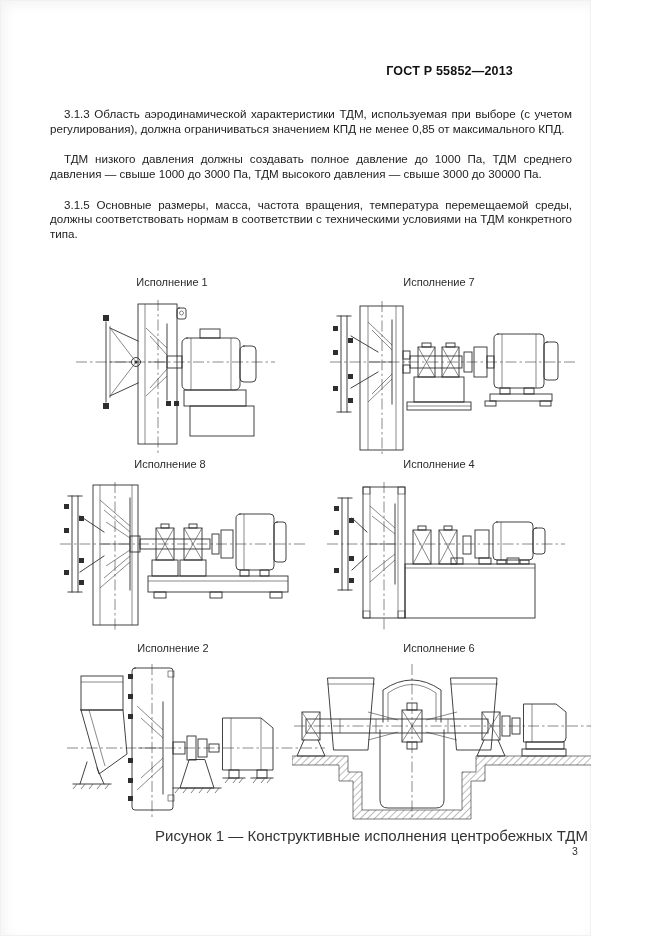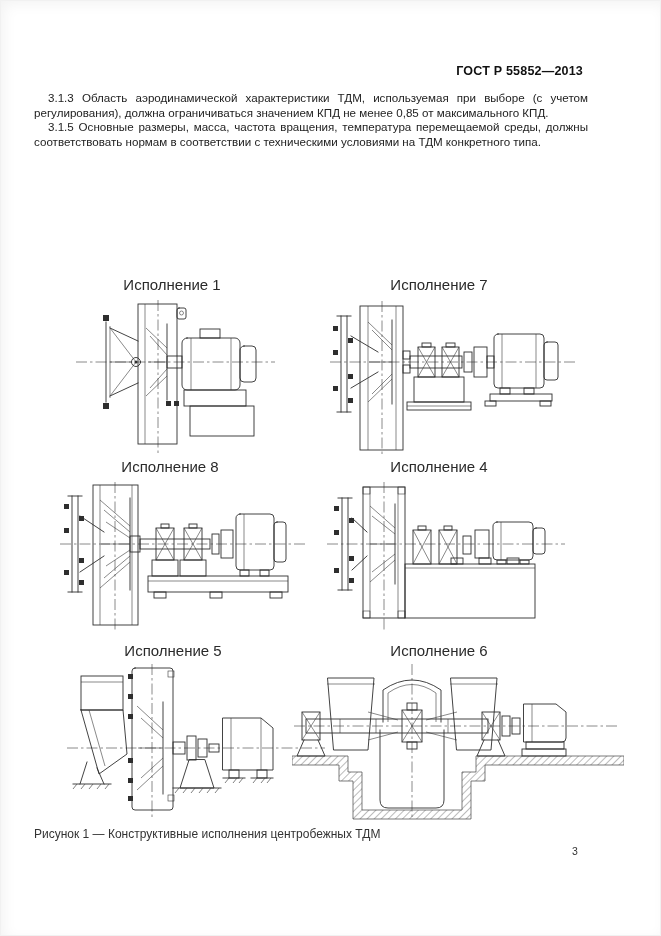--- a/index.html
+++ b/index.html
@@ -1,62 +1,63 @@
 <!DOCTYPE html>
 <html><head>
 <meta charset="utf-8">
 <style>
   html,body {margin:0; padding:0; background:#ffffff;}
   .page {
-    position:relative; width:661px; height:936px; background:#fff;
+    position:relative; width:591px; height:936px; background:#fff;
     font-family:"Liberation Sans", sans-serif; color:#1c1c1c; overflow:hidden;
     box-shadow: inset 0 0 0 1px #f1f1f1, inset 4px 4px 14px rgba(0,0,0,0.05);
   }
   .header {
     position:absolute; top:64px; left:36px; right:78px; text-align:right;
     font-size:12.5px; font-weight:bold; letter-spacing:.2px; color:#111;
   }
   .textblock {position:absolute; top:91px; left:34px; width:554px;}
   .textblock p {
-    margin:0; font-size:11.6px; line-height:14.65px;
+    margin:16px; font-size:11.6px; line-height:14.65px;
     text-align:justify; text-indent:14px; color:#222;
   }
   .fig-label {
     position:absolute; width:140px; text-align:center;
-    font-size:15px; color:#2a2a2a; white-space:nowrap;
+    font-size:11px; color:#2a2a2a; white-space:nowrap;
   }
   .caption {
-    position:absolute; top:827px; left:34px; width:554px; text-align:left;
-    font-size:12px; color:#333;
+    position:absolute; top:827px; left:34px; width:554px; text-align:right;
+    font-size:15px; color:#333;
   }
   .pagenum {position:absolute; top:845px; left:572px; font-size:10.5px; color:#333;}
   svg.fig {position:absolute;}
   .ln {stroke:#2e2e2e; stroke-width:0.9; fill:none; stroke-linecap:square; stroke-linejoin:miter;}
   .ln2 {stroke:#3a3a3a; stroke-width:0.6; fill:none;}
   .cl {stroke:#4a4a4a; stroke-width:0.65; fill:none; stroke-dasharray:11 3 2.5 3;}
   .fl {fill:#2e2e2e; stroke:none;}
   .ht {stroke:#4a4a4a; stroke-width:0.7; fill:none;}
 </style>
 </head>
 <body>
 
 <div class="page">
 
   <div class="header">ГОСТ Р 55852—2013</div>
 
   <div class="textblock">
     <p>3.1.3  Область аэродинамической характеристики ТДМ, используемая при выборе (с учетом регулирования), должна ограничиваться значением КПД не менее 0,85 от максимального КПД.</p>
+    <p>ТДМ низкого давления должны создавать полное давление до 1000 Па, ТДМ среднего давления — свыше 1000 до 3000 Па, ТДМ высокого давления — свыше 3000 до 30000 Па.</p>
     <p>3.1.5  Основные размеры, масса, частота вращения, температура перемещаемой среды, должны соответствовать нормам в соответствии с техническими условиями на ТДМ конкретного типа.</p>
   </div>
 
   <div class="fig-label" style="left:102px; top:276px;">Исполнение 1</div>
   <div class="fig-label" style="left:369px; top:276px;">Исполнение 7</div>
   <div class="fig-label" style="left:100px; top:458px;">Исполнение 8</div>
   <div class="fig-label" style="left:369px; top:458px;text-align:center;">Исполнение 4</div>
-  <div class="fig-label" style="left:103px; top:642px;">Исполнение 5</div>
+  <div class="fig-label" style="left:103px; top:642px;">Исполнение 2</div>
   <div class="fig-label" style="left:369px; top:642px;">Исполнение 6</div>
 
   <svg class="fig" style="left:70px; top:298px;" width="240" height="160" viewBox="0 0 240 160" role="img">
     <line class="cl" x1="6" y1="64" x2="205" y2="64"></line>
     <line class="cl" x1="88" y1="2" x2="88" y2="156"></line>
     <rect class="ln" x="68" y="6" width="39" height="140"></rect>
     <line class="ln2" x1="75" y1="6" x2="75" y2="146"></line>
     <rect class="ln" x="107" y="10" width="9" height="11" rx="2"></rect>
     <circle class="ln2" cx="111.5" cy="15" r="2"></circle>
     <line class="ln" x1="36" y1="24" x2="36" y2="104"></line>

